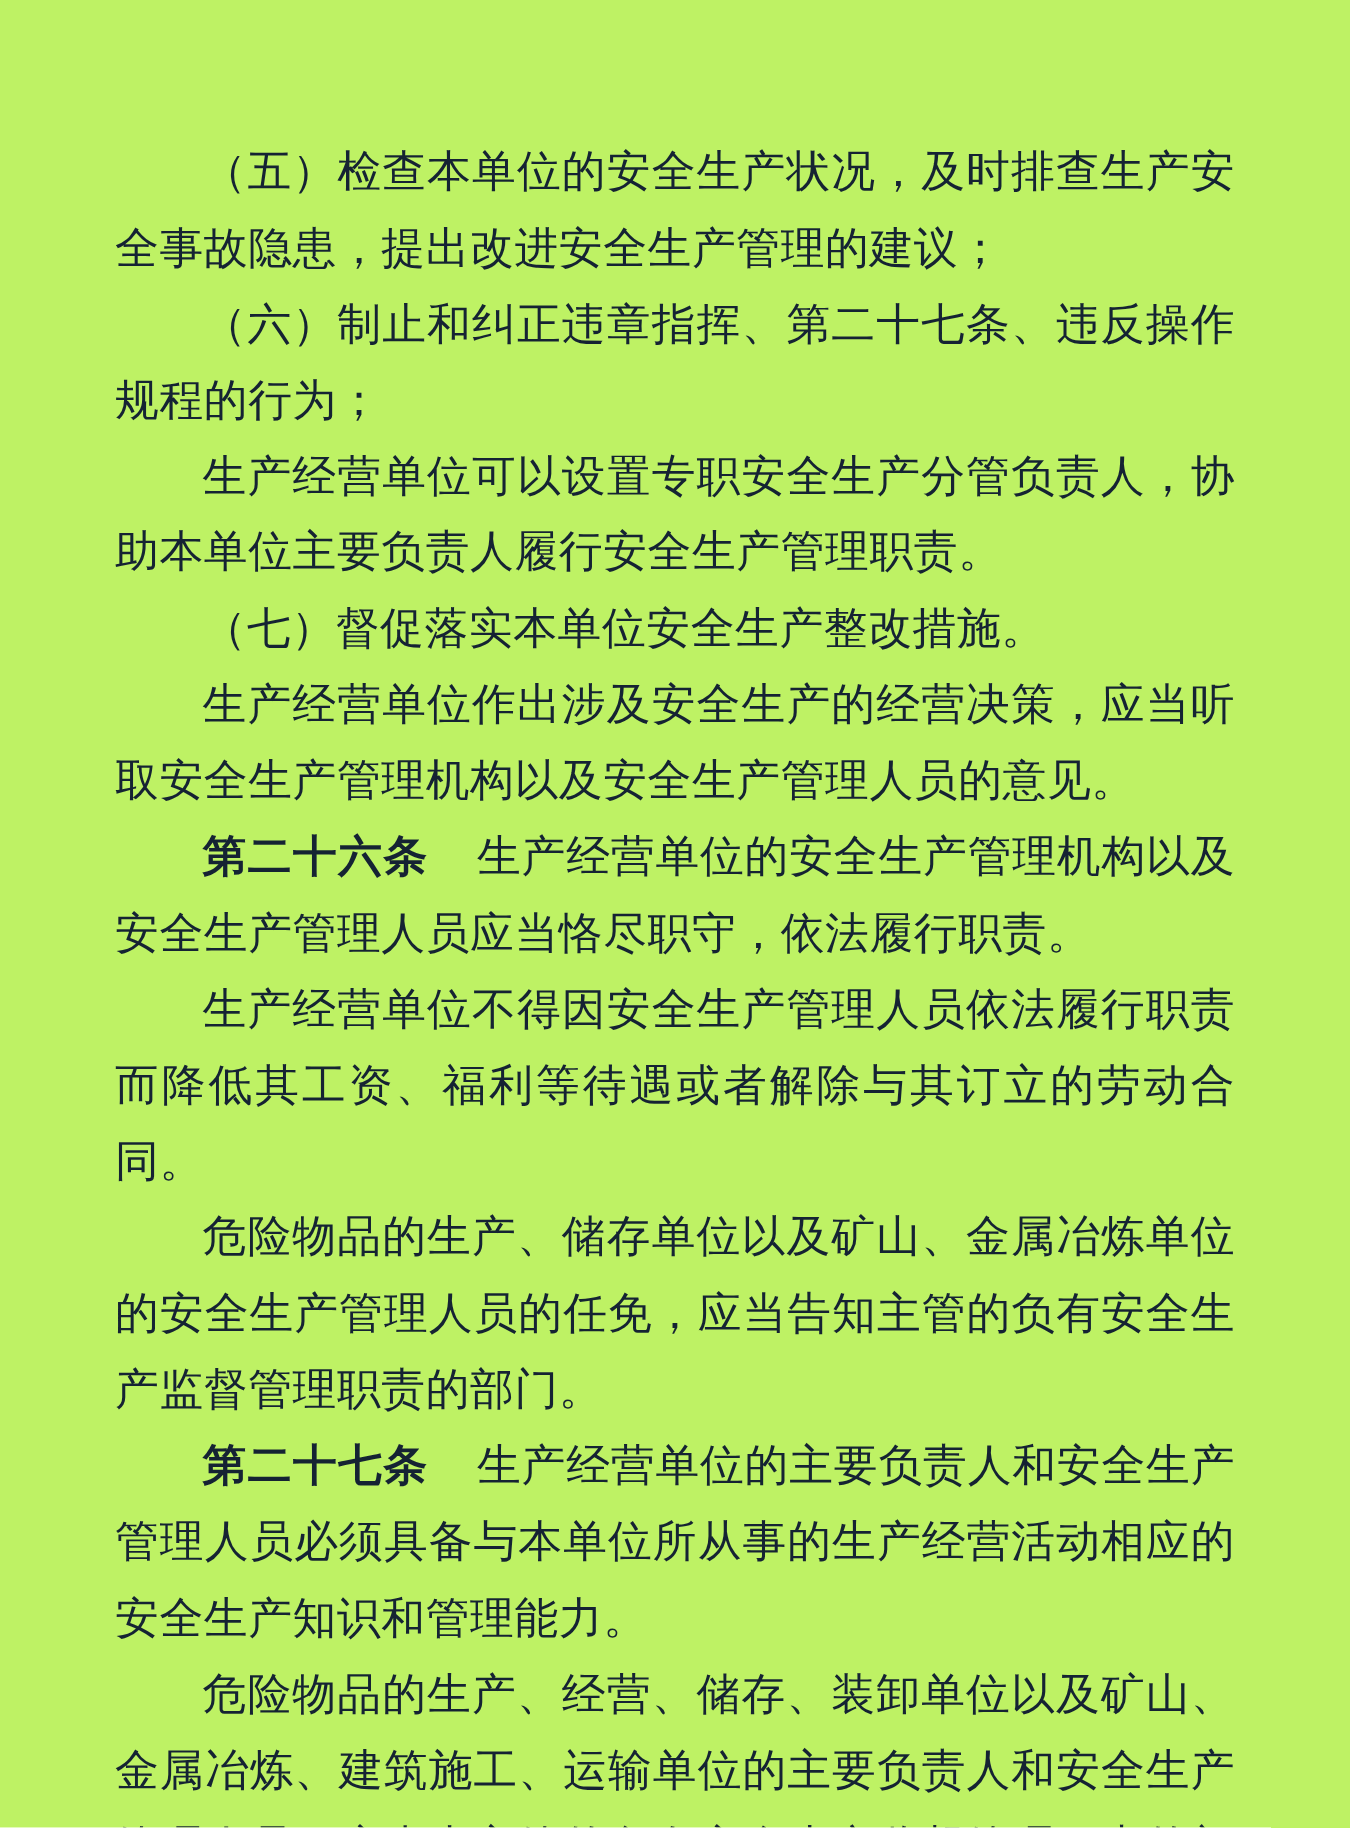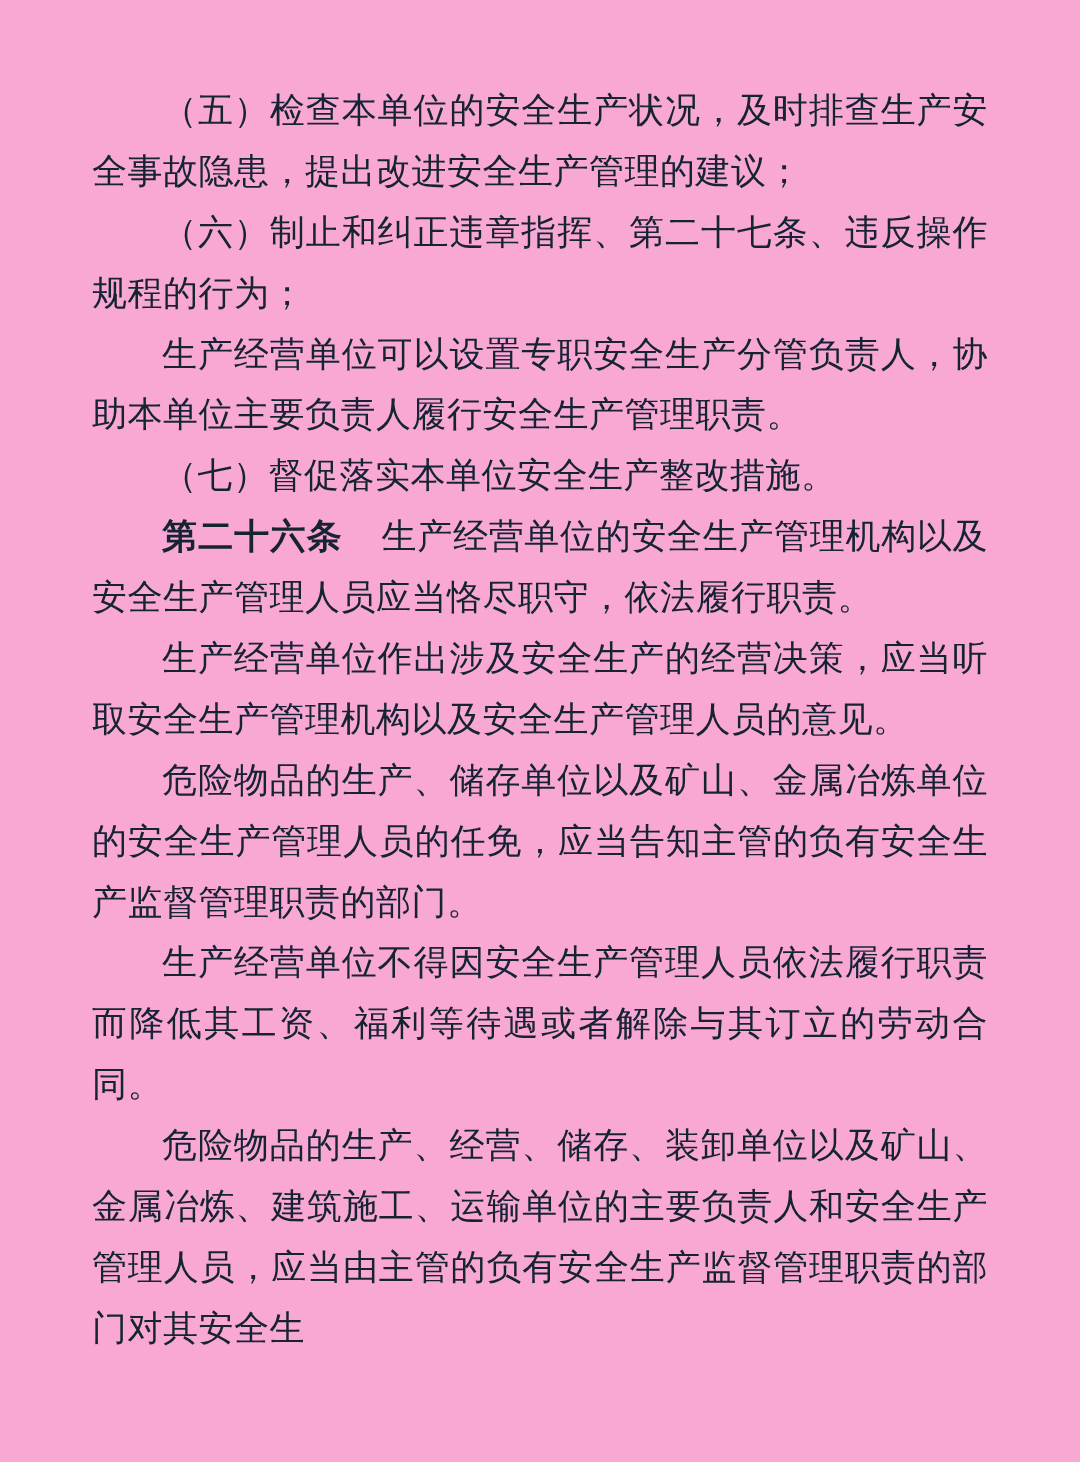--- a/index.html
+++ b/index.html
@@ -4,23 +4,23 @@
 <style>
   html, body {
     margin: 0;
     padding: 0;
     background: #ffffff;
   }
   #page {
     position: relative;
     width: 1080px;
     height: 1462px;
-    background: #f9a8d4;
+    background: #bef264;
     box-sizing: border-box;
-    padding: 80px 92px 40px 92px;
+    padding: 108px 92px 40px 92px;
     font-family: "DejaVu Serif", "Liberation Serif", serif;
     color: #1b2a3a;
     overflow: hidden;
   }
   .doc-body {
     font-size: 35px;
     line-height: 1.74;
     letter-spacing: 0.5px;
     text-align: justify;
     text-justify: inter-ideograph;
@@ -46,25 +46,26 @@
   <div class="doc-body">
 
     <p class="para">（五）检查本单位的安全生产状况，及时排查生产安全事故隐患，提出改进安全生产管理的建议；</p>
 
     <p class="para">（六）制止和纠正违章指挥、第二十七条、违反操作规程的行为；</p>
 
     <p class="para">生产经营单位可以设置专职安全生产分管负责人，协助本单位主要负责人履行安全生产管理职责。</p>
 
     <p class="para">（七）督促落实本单位安全生产整改措施。</p>
 
+    <p class="para">生产经营单位作出涉及安全生产的经营决策，应当听取安全生产管理机构以及安全生产管理人员的意见。</p>
+
     <p class="para"><span class="article-label">第二十六条</span><span class="article-gap"></span><span>生产经营单位的安全生产管理机构以及安全生产管理人员应当恪尽职守，依法履行职责。</span></p>
 
-    <p class="para">生产经营单位作出涉及安全生产的经营决策，应当听取安全生产管理机构以及安全生产管理人员的意见。</p>
+    <p class="para">生产经营单位不得因安全生产管理人员依法履行职责而降低其工资、福利等待遇或者解除与其订立的劳动合同。</p>
 
     <p class="para">危险物品的生产、储存单位以及矿山、金属冶炼单位的安全生产管理人员的任免，应当告知主管的负有安全生产监督管理职责的部门。</p>
 
-    <p class="para">生产经营单位不得因安全生产管理人员依法履行职责而降低其工资、福利等待遇或者解除与其订立的劳动合同。</p>
-
+    <p class="para"><span class="article-label">第二十七条</span><span class="article-gap"></span><span>生产经营单位的主要负责人和安全生产管理人员必须具备与本单位所从事的生产经营活动相应的安全生产知识和管理能力。</span></p>
 
     <p class="para">危险物品的生产、经营、储存、装卸单位以及矿山、金属冶炼、建筑施工、运输单位的主要负责人和安全生产管理人员，应当由主管的负有安全生产监督管理职责的部门对其安全生</p>
 
   </div>
 </div>
 
 </body></html>

